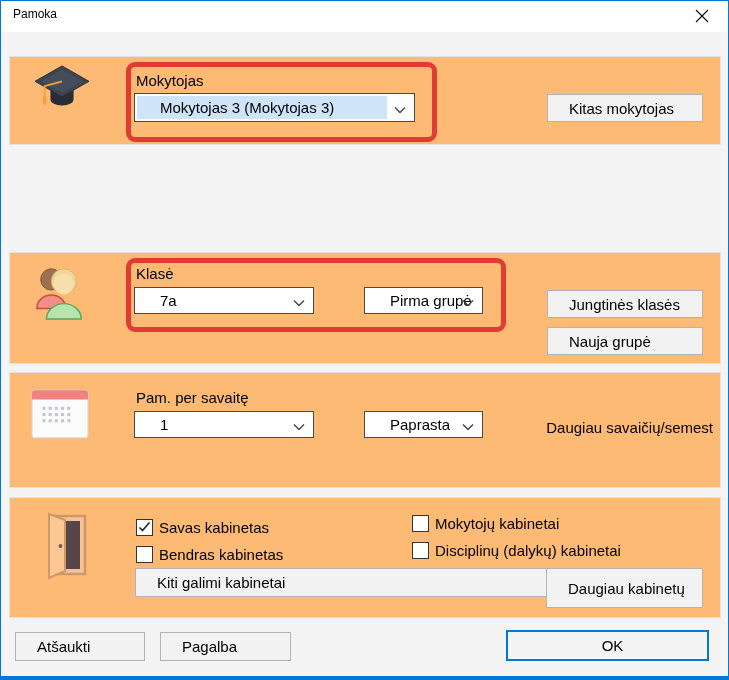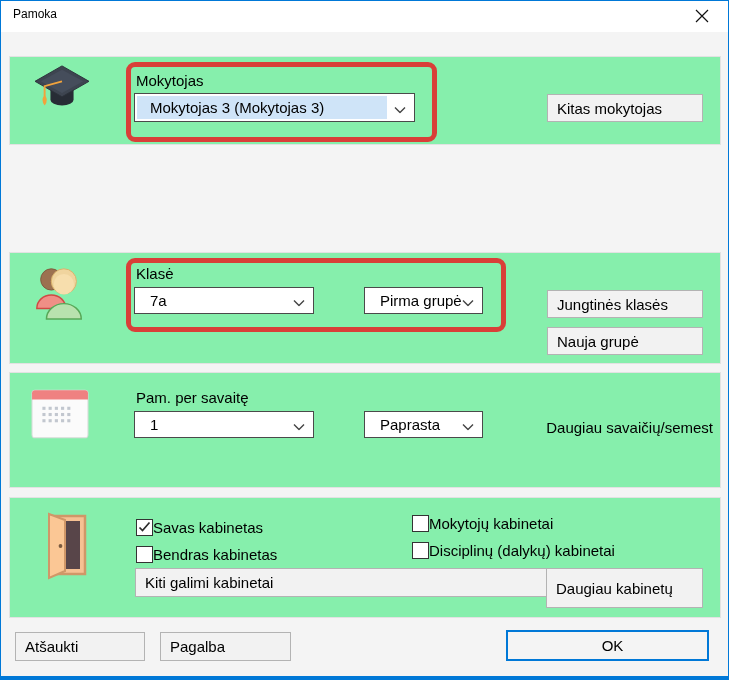--- a/index.html
+++ b/index.html
@@ -5,39 +5,39 @@
   html,body{margin:0;padding:0;background:#ffffff;}
   .window{
     position:relative;width:729px;height:680px;box-sizing:border-box;
     background:#f4f4f4;border:1px solid #0078d7;border-bottom:4px solid #0078d7;
     font-family:"Liberation Sans",sans-serif;font-size:15px;color:#000;overflow:hidden;
   }
   .titlebar{position:absolute;top:0;left:0;right:0;height:31px;background:#ffffff;}
   .title{position:absolute;left:12px;top:6px;font-size:12px;}
   .closebtn{position:absolute;right:16px;top:7px;width:20px;height:18px;
     display:flex;align-items:center;justify-content:center;cursor:pointer;}
-  .panel{position:absolute;left:8px;width:712px;background:#86efac;
+  .panel{position:absolute;left:8px;width:712px;background:#fdba74;
     border:1px solid #e2e2e2;box-sizing:border-box;}
   #p1{top:55px;height:89px}
   #p2{top:153px;height:90px}
   #p3{top:251px;height:112px}
   #p4{top:371px;height:116px}
   #p5{top:496px;height:121px}
   .icon{position:absolute;}
   .lbl{position:absolute;white-space:nowrap;}
   .combo{position:absolute;box-sizing:border-box;background:#fff;border:1px solid #4a4a4a;
-    display:flex;align-items:center;padding-left:15px;cursor:pointer;}
+    display:flex;align-items:center;padding-left:25px;cursor:pointer;}
   .combo .ctext{position:relative;z-index:1;white-space:nowrap;}
   .combo .chev{position:absolute;right:8px;top:50%;transform:translateY(-50%);z-index:1;}
   .combo.selected::before{content:"";position:absolute;left:2px;top:2px;bottom:2px;right:27px;background:#cfe4f8;}
   .btn{position:absolute;box-sizing:border-box;background:#f2f2f2;border:1px solid #b3b3b3;
-    display:flex;align-items:center;padding-left:9px;cursor:pointer;white-space:nowrap;}
+    display:flex;align-items:center;padding-left:21px;cursor:pointer;white-space:nowrap;}
   .btn.ok{border:2px solid #0078d7;justify-content:center;padding-left:10px;background:#f4f4f4;}
   .annot{position:absolute;border:5px solid #e0312f;border-radius:9px;opacity:.93;pointer-events:none;}
-  .cbrow{position:absolute;display:flex;align-items:center;cursor:pointer;white-space:nowrap;}
+  .cbrow{position:absolute;display:flex;align-items:center;gap:6px;cursor:pointer;white-space:nowrap;}
   .cbbox{width:17px;height:17px;box-sizing:border-box;background:#fff;border:1px solid #333;
     display:flex;align-items:center;justify-content:center;flex:0 0 auto;}
   .moretext{position:absolute;right:7px;top:46px;white-space:nowrap;}
 </style>
 </head>
 <body>
 
 <div class="window">
 
   <div class="titlebar">

